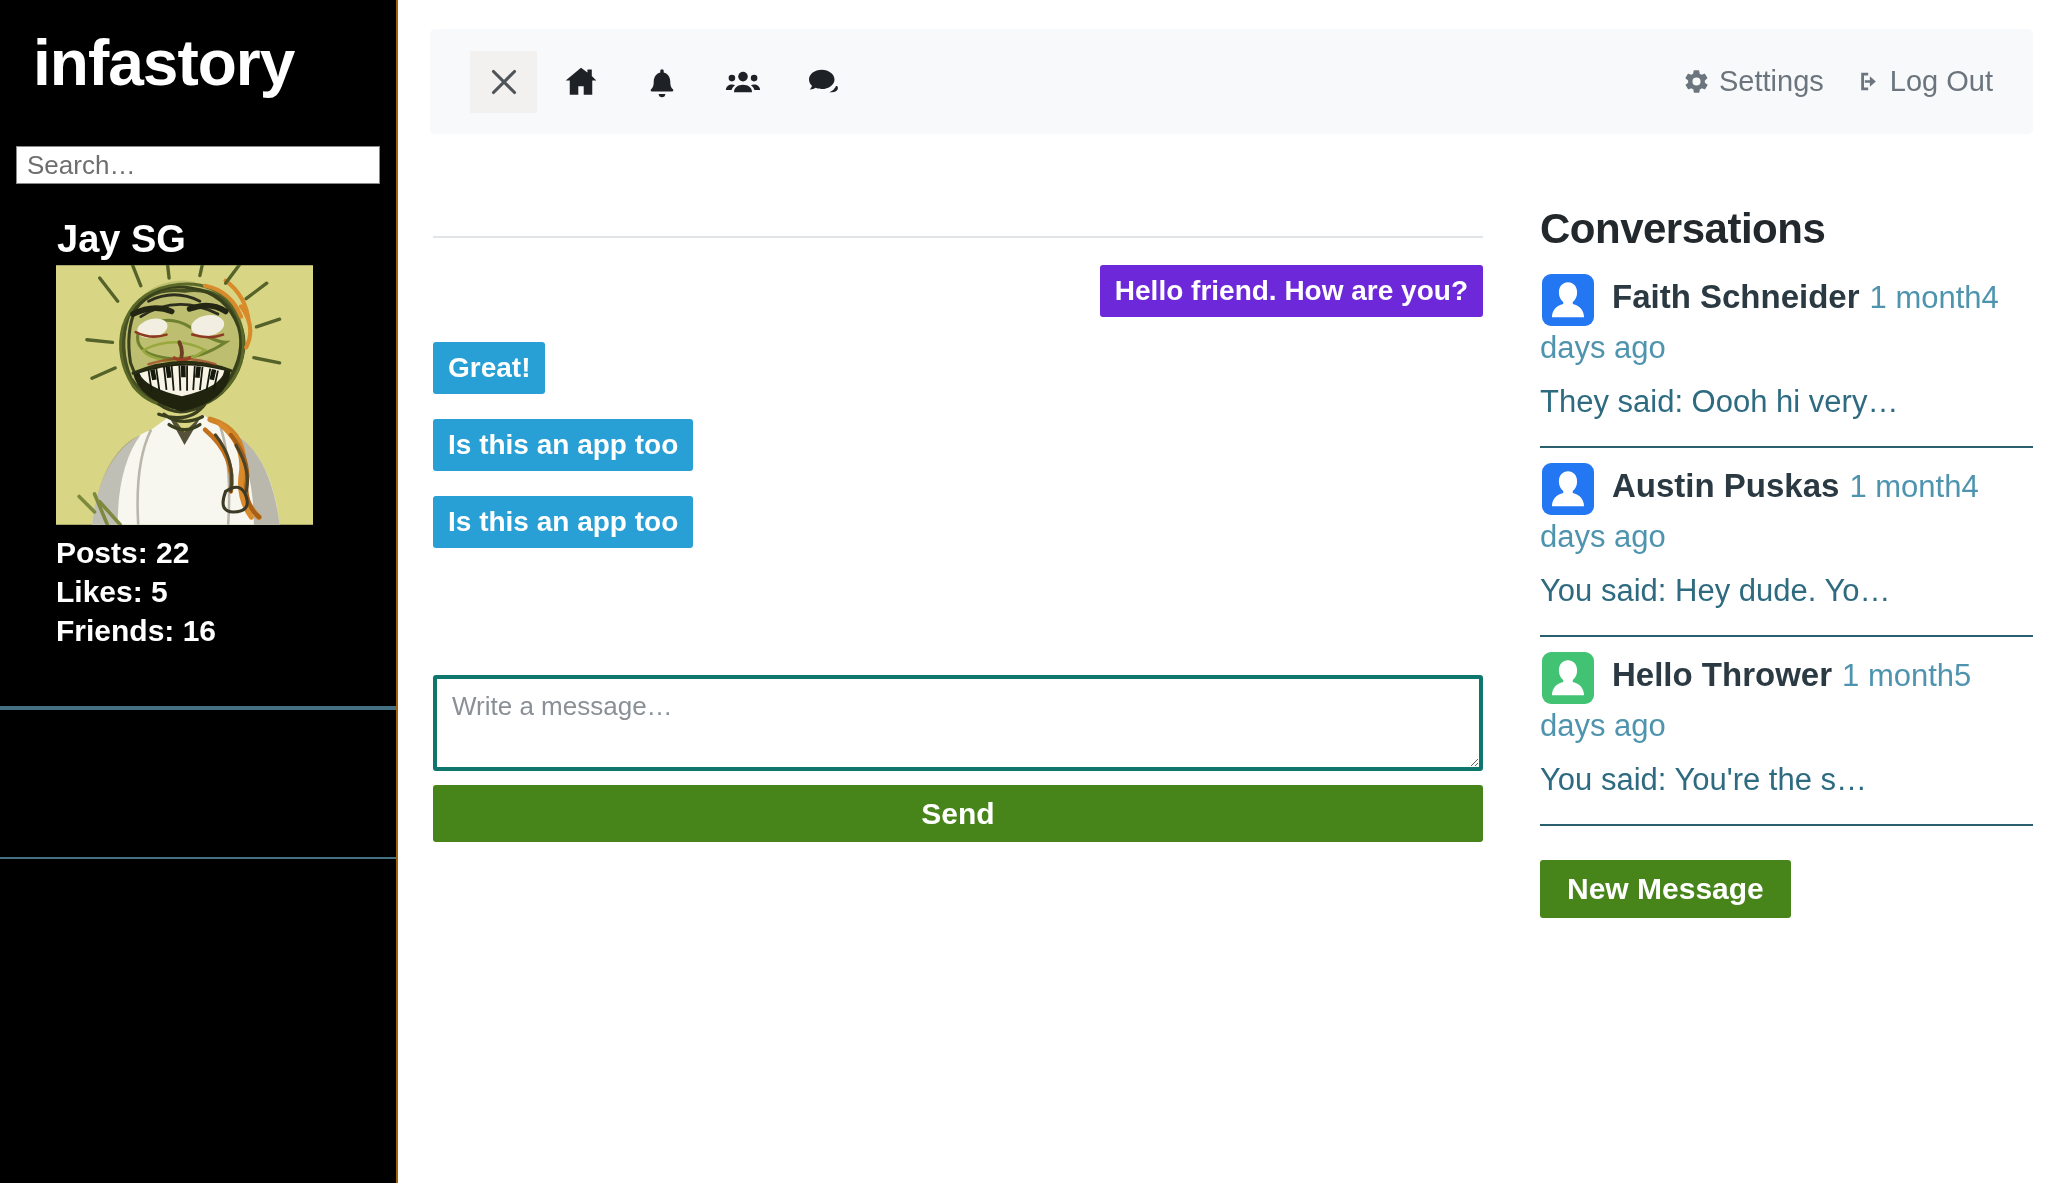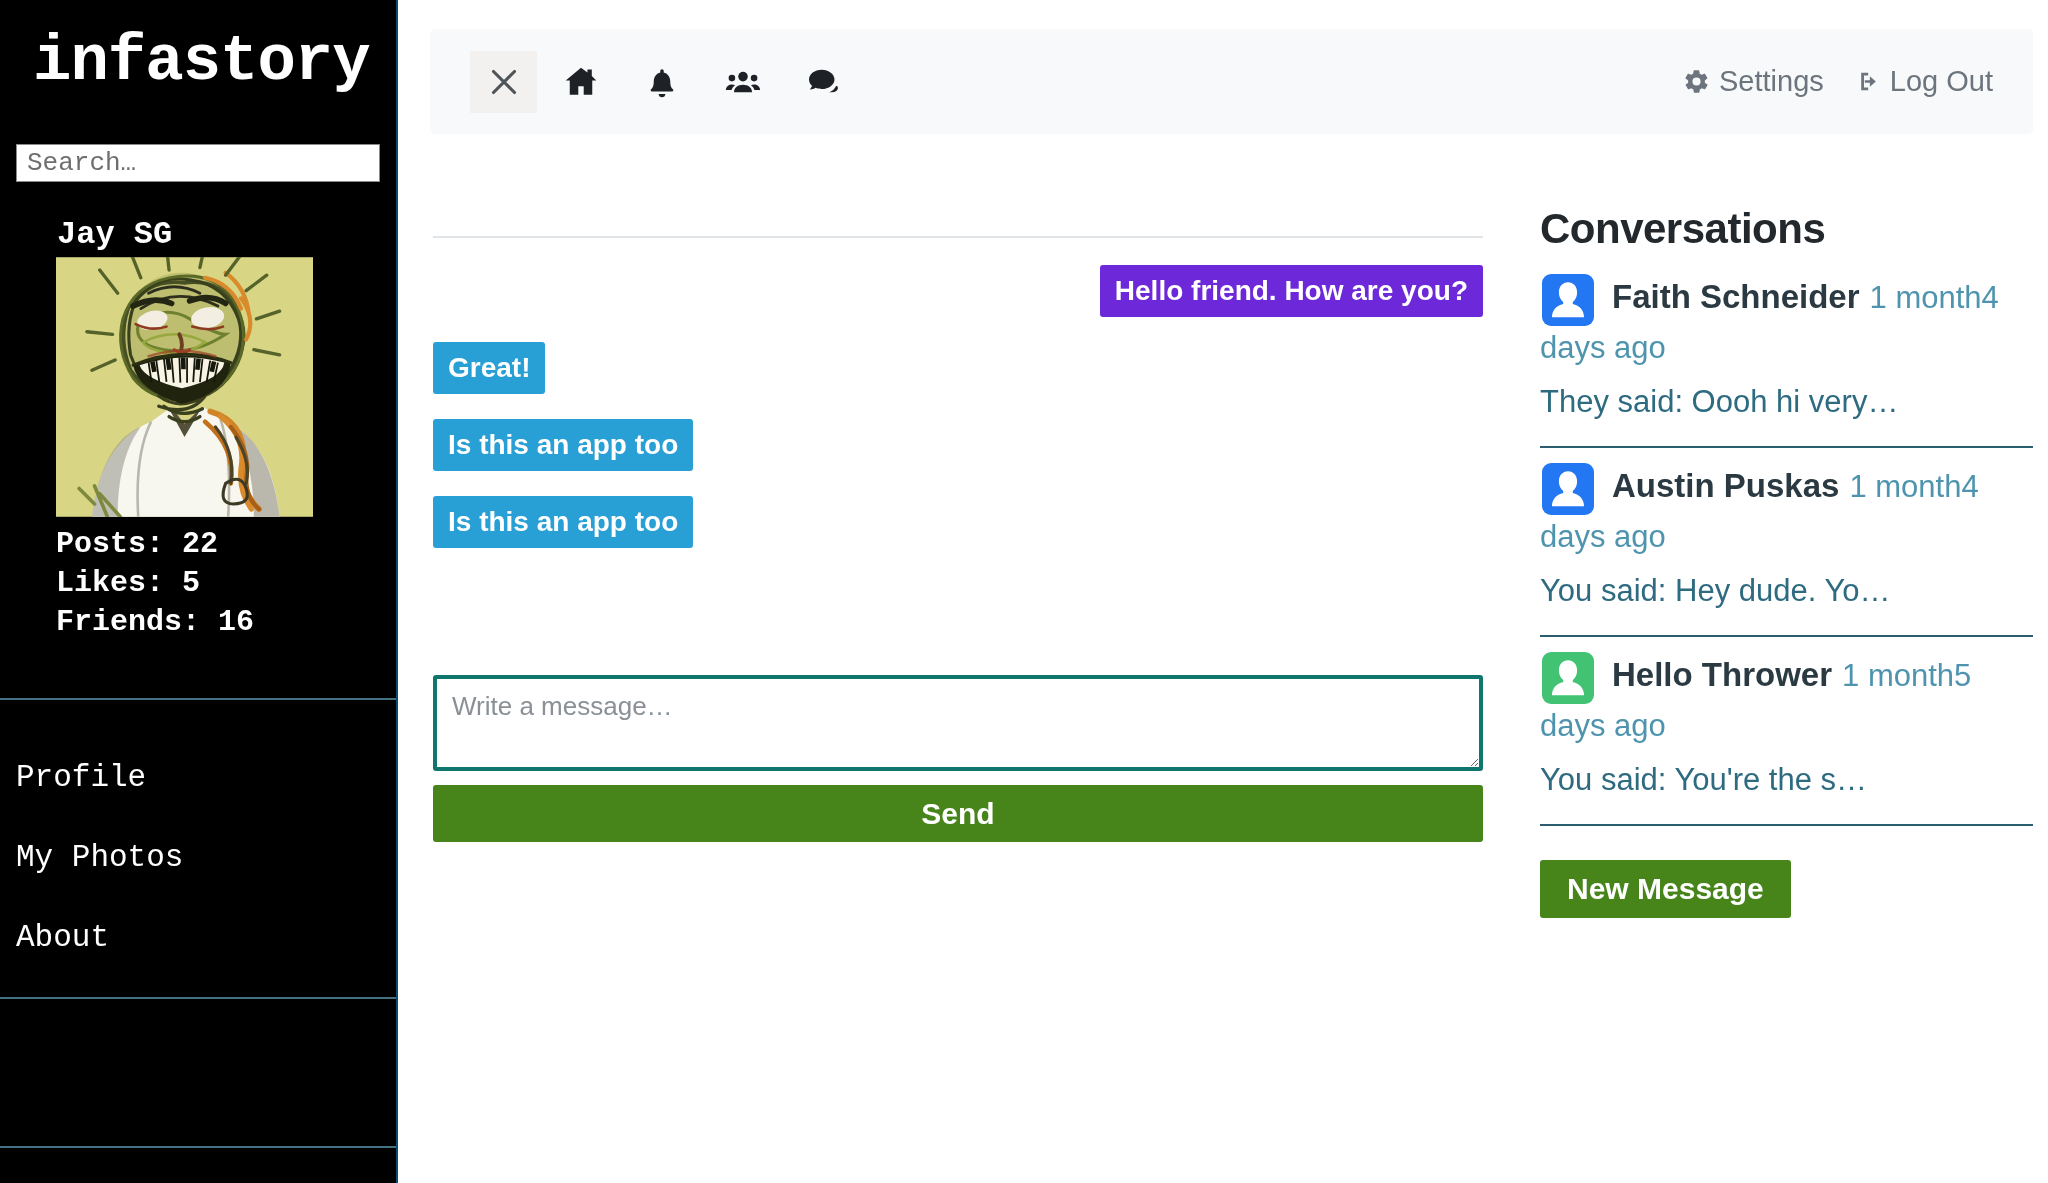--- a/index.html
+++ b/index.html
@@ -1,24 +1,24 @@
 <!DOCTYPE html>
 <html><head>
 <meta charset="utf-8">
 <style>
   html,body{margin:0;padding:0;background:#fff;}
   body{font-family:"Liberation Sans","DejaVu Sans",sans-serif;}
   .page{position:relative;width:2048px;height:1183px;background:#fff;overflow:hidden;}
 
   
-  .sidebar{position:absolute;left:0;top:0;bottom:0;width:396px;background:#000;border-right:2px solid #0c4a6e;color:#fff;font-family:Liberation Mono, monospace;}
+  .sidebar{position:absolute;left:0;top:0;bottom:0;width:396px;background:#000;border-right:2px solid #a16207;color:#fff;}
   .logo{padding:26px 0 0 33px;font-size:64px;font-weight:700;letter-spacing:-1px;color:#fff;}
   .search{display:block;margin:46px 16px 0 16px;width:calc(100% - 32px);box-sizing:border-box;height:38px;border:1px solid #8a8a8a;background:#fff;font-size:26px;padding:2px 10px;color:#333;font-family:inherit;}
   .search::placeholder{color:#6e6e6e;}
-  .user-name{margin:34px 0 0 57px;font-size:32px;font-weight:700;}
+  .user-name{margin:34px 0 0 57px;font-size:38px;font-weight:700;}
   .avatar-wrap{margin:4px 0 0 56px;width:257px;height:260px;}
   .avatar-wrap svg{display:block;width:100%;height:100%;}
   .stats{margin:8px 0 0 56px;font-size:30px;font-weight:600;line-height:39px;}
   .sdivider{border:none;border-top:2px solid #447082;margin:56px 0 0 0;}
   .side-nav{padding:60px 0 42px 16px;}
   .side-link{display:block;width:fit-content;font-size:31px;font-weight:500;color:#fff;text-decoration:none;margin-bottom:45px;cursor:pointer;}
   .side-link:last-child{margin-bottom:0;}
   .sdivider.mid{margin-top:0;}
   .sdivider.bottom{margin-top:147px;}
 
@@ -122,25 +122,20 @@
         </g>
       </svg>
     </div>
 
     <div class="stats">
         <div class="stat">Posts: 22</div>
         <div class="stat">Likes: 5</div>
         <div class="stat">Friends: 16</div>
       </div>
     <hr class="sdivider">
-    <nav class="side-nav">
-        <a class="side-link">Profile</a>
-        <a class="side-link">My Photos</a>
-        <a class="side-link">About</a>
-      </nav>
     <hr class="sdivider mid">
     <hr class="sdivider bottom">
   </aside>
 
   <main class="main">
 
     <div class="navbar">
       <button class="close-btn">
         <svg width="36" height="36" viewBox="0 0 24 24">
           <path d="M5 5 L19 19 M19 5 L5 19" stroke="#4f5458" stroke-width="2.1" stroke-linecap="round" fill="none"></path>

